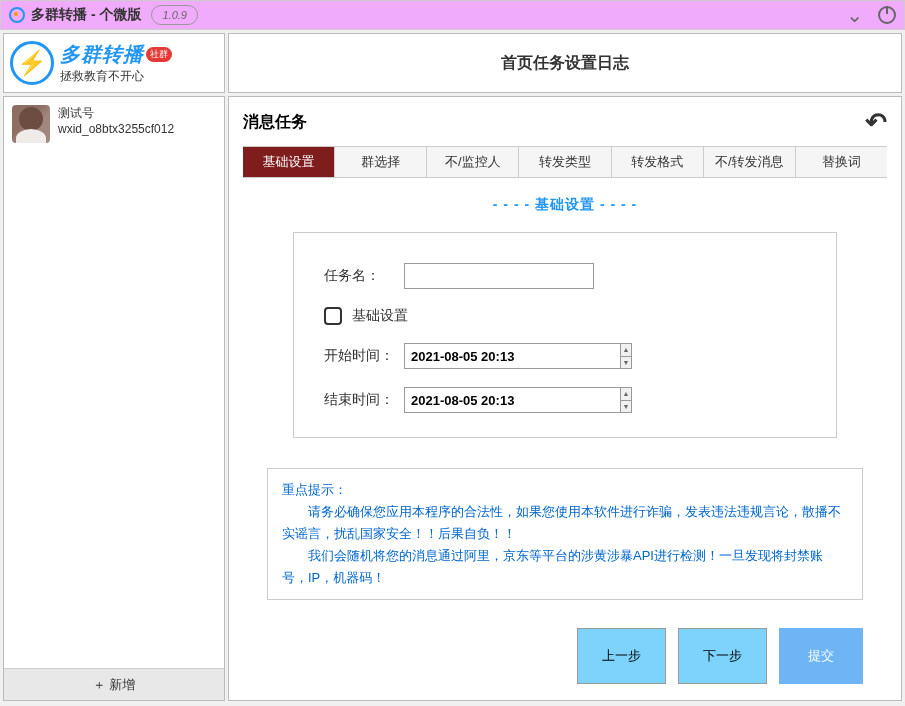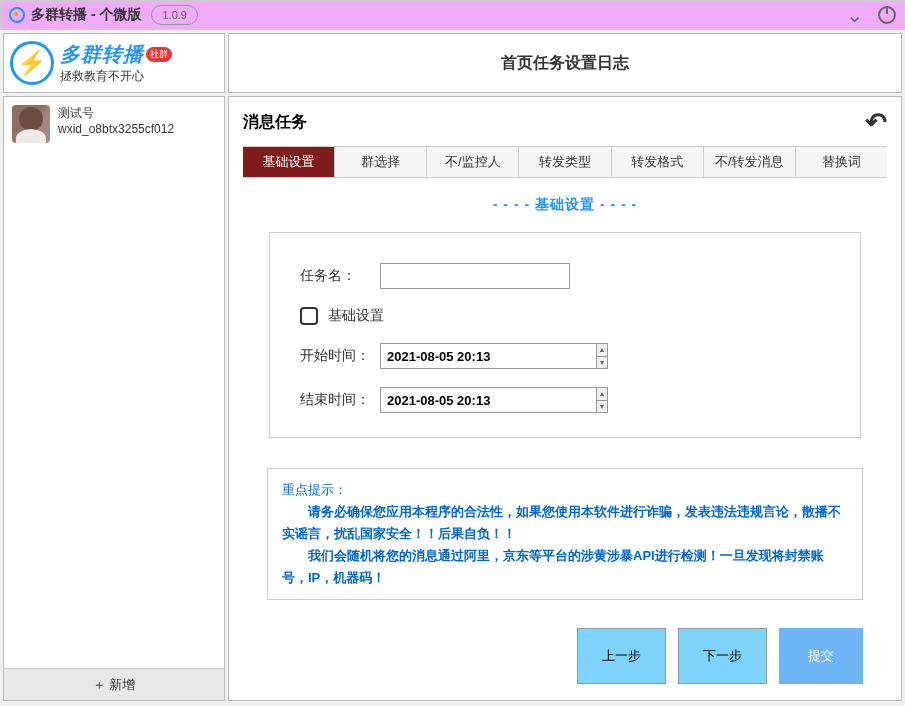--- a/index.html
+++ b/index.html
@@ -2,21 +2,21 @@
 <html><head>
   <meta charset="utf-8">
   <style>
     * { box-sizing: border-box; margin: 0; padding: 0; font-family: "Microsoft YaHei", sans-serif; }
     body { background: #f0f0f0; width: 905px; height: 706px; overflow: hidden; }
     
     .titlebar { height: 30px; background: #f0abfc; border: 1px solid #ccc; display: flex; align-items: center; padding: 0 8px; }
     .titlebar-icon { width: 16px; height: 16px; border: 2px solid #2196f3; border-radius: 50%; margin-right: 6px; position: relative; }
     .titlebar-icon::after { content: ''; position: absolute; width: 4px; height: 4px; background: #ff9800; border-radius: 50%; top: 3px; left: 3px; }
     .titlebar-title { font-size: 14px; color: #333; font-weight: bold; }
-    .version-badge { margin-left: 10px; border: 1px solid #999; border-radius: 10px; padding: 3px 10px; font-size: 11px; color: #666; }
+    .version-badge { margin-left: 10px; border: 1px solid #999; border-radius: 10px; padding: 3px 10px; font-size: 11px; color: #666; font-style: italic; }
     .titlebar-right { margin-left: auto; display: flex; gap: 15px; align-items: center; }
     .chevron-icon { font-size: 20px; color: #666; cursor: pointer; }
     .power-icon { width: 18px; height: 18px; border: 2px solid #666; border-radius: 50%; position: relative; cursor: pointer; }
     .power-icon::after { content: ''; position: absolute; width: 2px; height: 8px; background: #666; top: -2px; left: 6px; }
     
     .container { display: flex; height: 674px; padding: 3px; gap: 3px; }
     
     .left-panel { width: 222px; display: flex; flex-direction: column; gap: 3px; }
     .brand-box { border: 1px solid #bbb; background: #fff; height: 60px; display: flex; align-items: center; padding: 6px; }
     .brand-logo { width: 44px; height: 44px; border: 3px solid #2196f3; border-radius: 50%; display: flex; align-items: center; justify-content: center; margin-right: 6px; }
@@ -44,36 +44,36 @@
     .content-title { font-size: 16px; font-weight: bold; }
     .back-arrow { font-size: 26px; color: #333; cursor: pointer; font-weight: bold; }
     
     .tab-row { display: flex; border-top: 1px solid #ccc; border-bottom: 1px solid #ccc; }
     .tab { flex: 1; text-align: center; padding: 6px 0; font-size: 13px; color: #333; border-right: 1px solid #ccc; background: #f5f5f5; cursor: pointer; }
     .tab:last-child { border-right: none; }
     .tab.active { background: #7f1d1d; color: #fff; }
     
     .section-title { text-align: center; color: #2196f3; font-size: 14px; font-weight: bold; padding: 18px 0; letter-spacing: 1px; }
     
-    .form-box { border: 1px solid #ccc; margin: 0 26px; padding: 30px 30px 24px; }
+    .form-box { border: 1px solid #ccc; margin: 0 50px; padding: 30px 30px 24px; }
     .form-row { display: flex; align-items: center; gap: 10px; margin-bottom: 18px; }
     .form-row:last-child { margin-bottom: 0; }
     .form-label { font-size: 14px; color: #333; min-width: 70px; }
     .form-input { border: 1px solid #999; height: 26px; width: 190px; padding: 0 6px; font-size: 13px; }
     .checkbox { width: 18px; height: 18px; border: 2px solid #333; border-radius: 4px; cursor: pointer; }
     .cb-label { font-size: 14px; color: #333; }
     .datetime-input { display: flex; border: 1px solid #999; height: 26px; width: 228px; gap: 28px; }
     .datetime-input input { border: none; flex: 1; padding: 0 6px; font-size: 13px; font-weight: bold; outline: none; }
     .spinner { width: 18px; border-left: 1px solid #999; display: flex; flex-direction: column; }
     .spinner-btn { flex: 1; border: none; background: #f0f0f0; font-size: 7px; cursor: pointer; color: #666; line-height: 1; }
     .spinner-btn:first-child { border-bottom: 1px solid #999; }
     
     .notice-box { border: 1px solid #ccc; margin: 30px 24px 0; padding: 10px 14px; font-size: 13px; line-height: 1.7; color: #0066cc; }
     .notice-title { font-weight: normal; }
-    .notice-body { text-indent: 2em; font-weight: bold; }
+    .notice-body { text-indent: 2em; }
     
     .btn-row { margin-top: auto; display: flex; justify-content: flex-end; gap: 12px; padding: 12px 24px 6px; }
     .btn { border: 1px solid #999; background: #7dd3fc; padding: 12px 24px; font-size: 13px; cursor: pointer; }
     .btn.primary { background: #6eb5f5; color: #fff; border-color: #6eb5f5; padding: 18px 28px; }
   </style>
 </head>
 <body>
 
 <div class="titlebar">
   <div class="titlebar-icon"></div>

